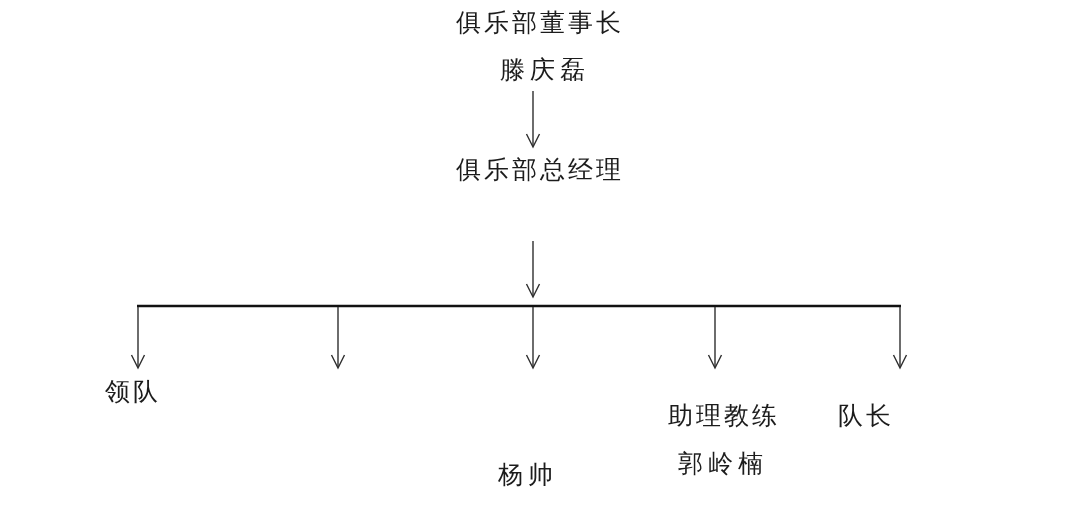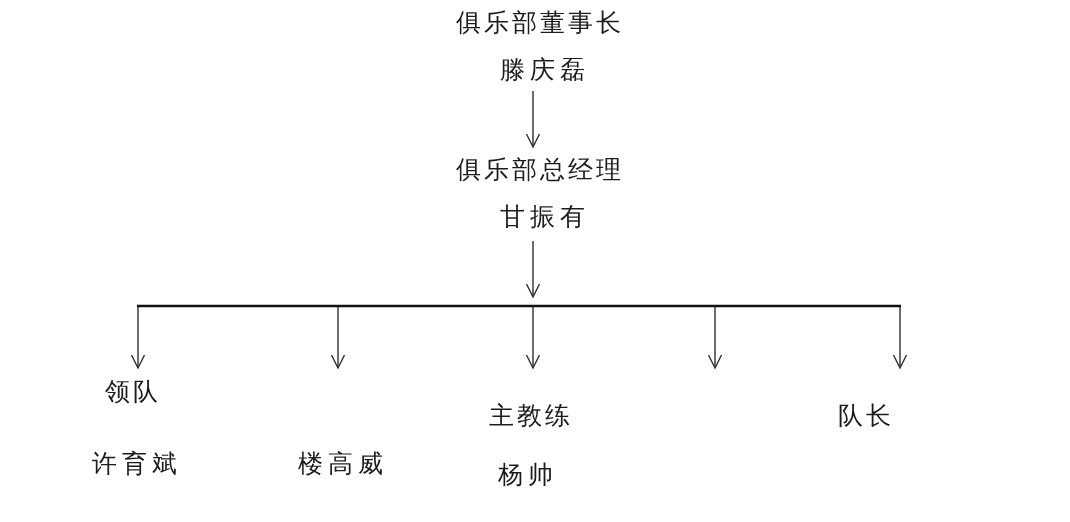--- a/index.html
+++ b/index.html
@@ -75,26 +75,24 @@
         <line x1="900" y1="307" x2="900" y2="367"></line>
         <polyline points="893.5,355 900,368 906.5,355"></polyline>
       </g>
     </g>
   </svg>
 
   <div class="label" style="left:540px; top:9px">俱乐部董事长</div>
   <div class="label name" style="left:545px; top:56px">滕庆磊</div>
 
   <div class="label" style="left:540px; top:156px">俱乐部总经理</div>
-  <div class="label name" style="left:545px; top:203px">甘振有</div>
 
   <div class="label" style="left:133px; top:378px">领队</div>
-  <div class="label name" style="left:137px; top:450px">许育斌</div>
 
-  <div class="label name" style="left:343px; top:450px">楼高威</div>
 
-  <div class="label" style="left:531px; top:402px">主教练</div>
   <div class="label name" style="left:528px; top:461px">杨帅</div>
 
+  <div class="label" style="left:724px; top:402px">助理教练</div>
+  <div class="label name" style="left:723px; top:450px">郭岭楠</div>
 
   <div class="label" style="left:866px; top:402px">队长</div>
 
 </div>
 
 </body></html>

